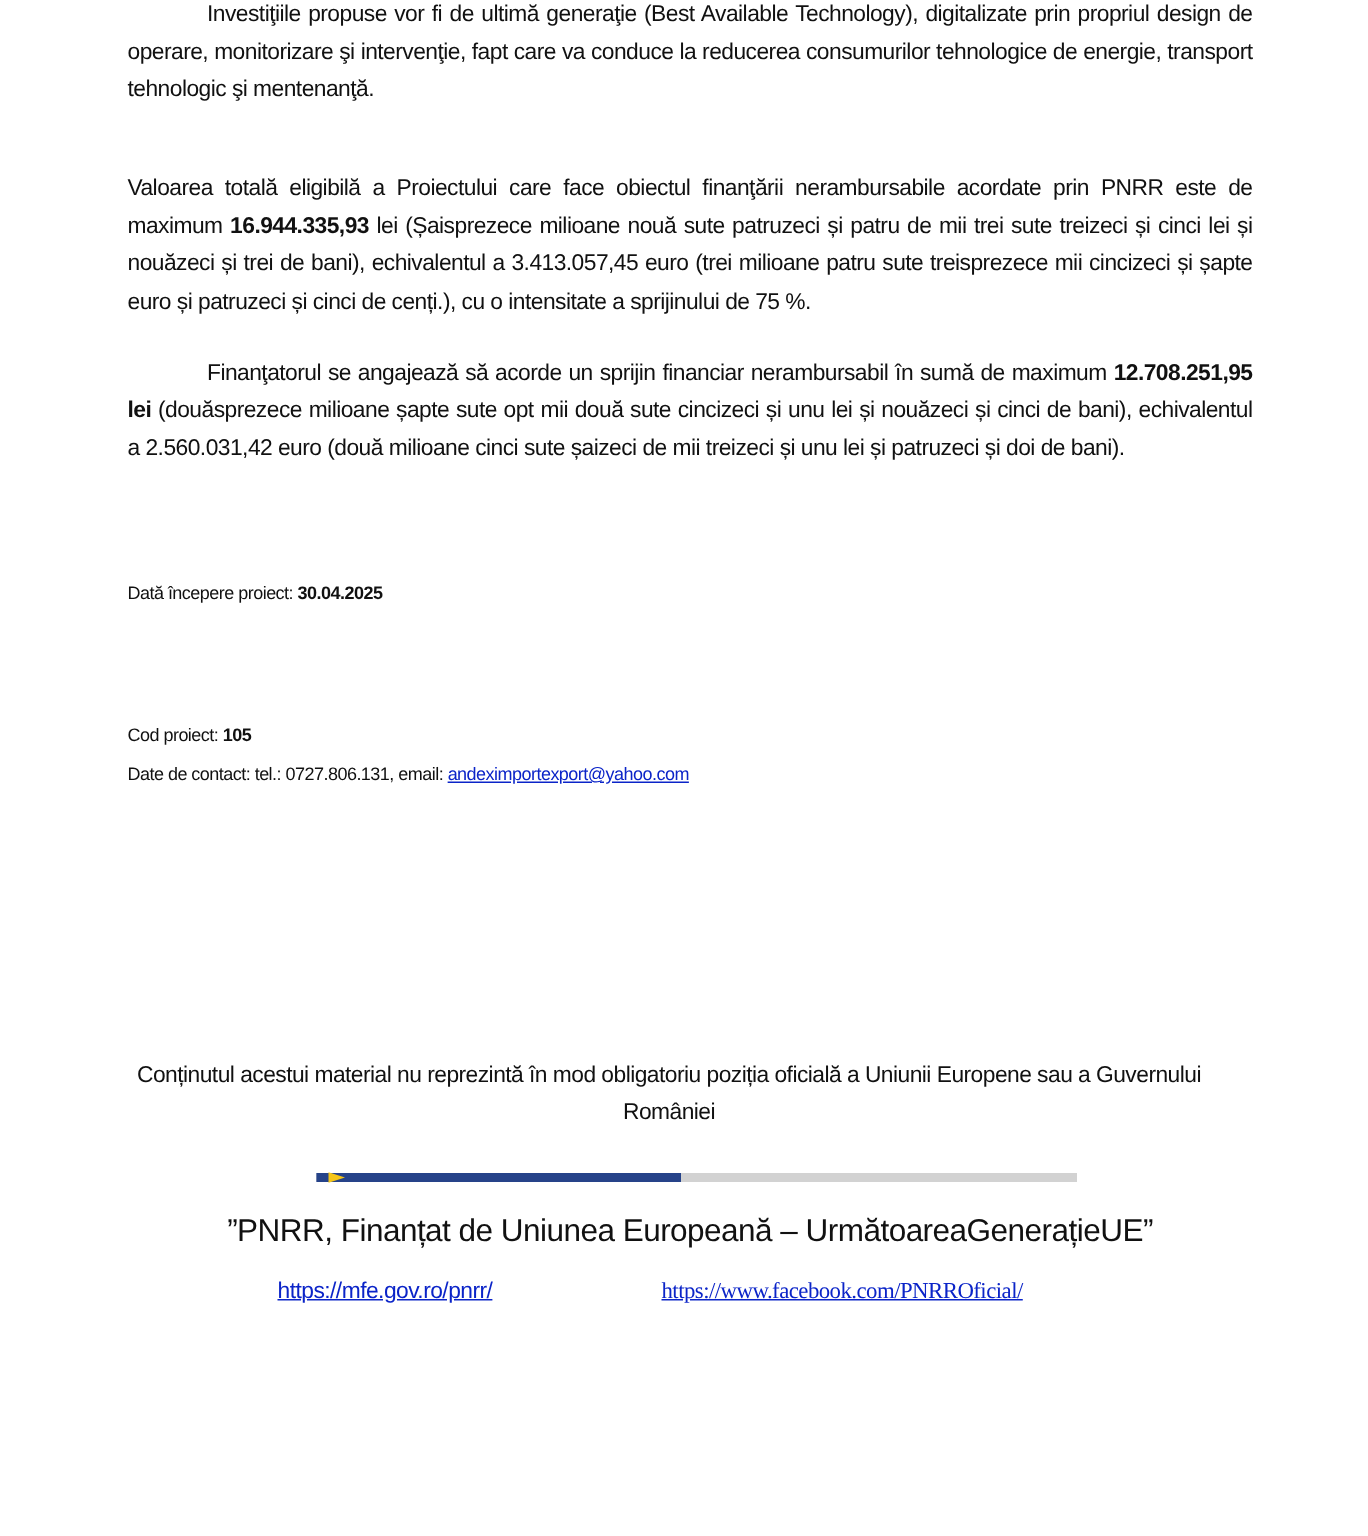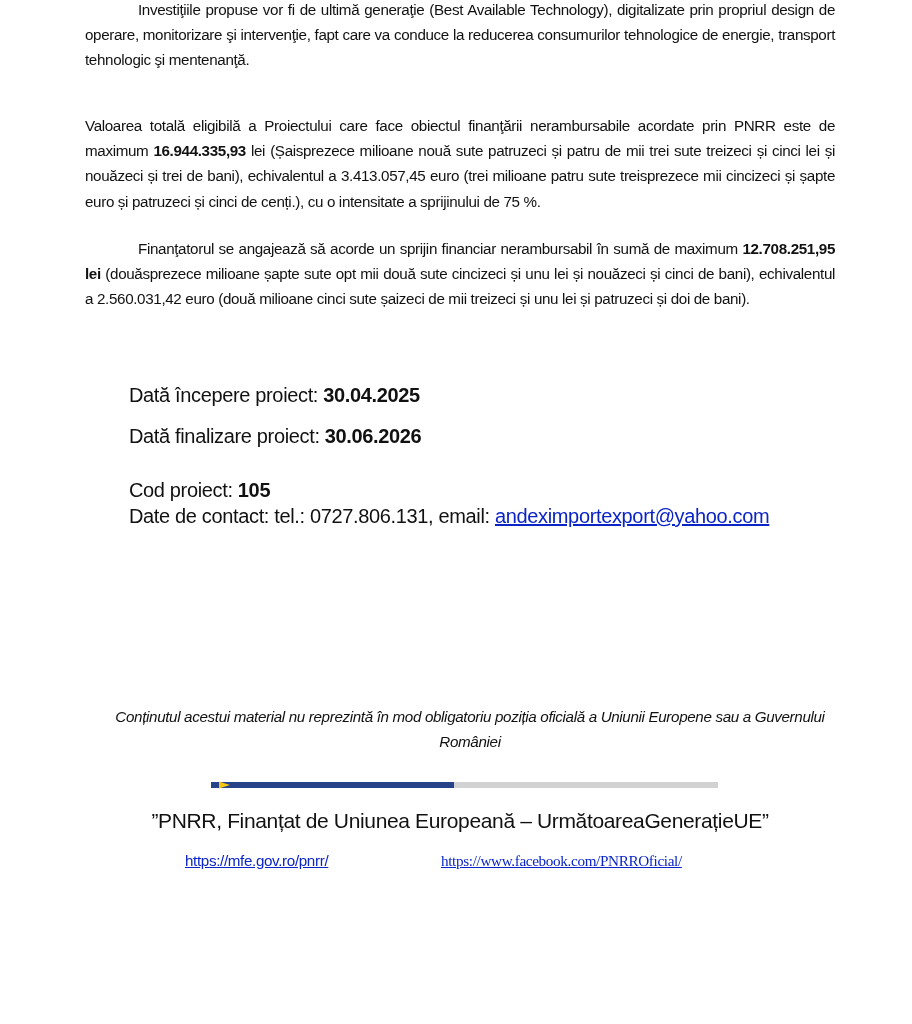--- a/index.html
+++ b/index.html
@@ -11,32 +11,32 @@
   .para {
     position: absolute; left: 85px; width: 750px;
     font-size: 15.2px; line-height: 25.2px; text-align: justify;
     letter-spacing: -0.35px; margin: 0;
   }
   .indent { text-indent: 53px; }
   .p1 { top: -3px; }
   .p2 { top: 113px; }
   .p3 { top: 236px; }
   .line {
-    position: absolute; left: 85px; font-size: 20px; line-height: 20px;
-    letter-spacing: -0.35px; white-space: nowrap; margin-left: 44px;
+    position: absolute; left: 85px; font-size: 12px; line-height: 20px;
+    letter-spacing: -0.35px; white-space: nowrap;
   }
   .l1 { top: 385px; }
   .l2 { top: 426px; }
   .l3 { top: 480px; }
   .l4 { top: 506px; }
   b { font-weight: bold; }
   a.link { color: #0b24c8; text-decoration: underline; }
   .disclaimer {
-    position: absolute; left: 95px; width: 750px; top: 704px;
-    font-size: 15.2px; line-height: 25px; text-align: center; letter-spacing: -0.35px; font-style: italic;
+    position: absolute; left: 71px; width: 750px; top: 704px;
+    font-size: 15.2px; line-height: 25px; text-align: center; letter-spacing: -0.35px;
   }
   .bar { position: absolute; left: 211px; top: 782px; width: 507px; height: 6px; background: #d2d2d2; }
   .bar-fill { position: absolute; left: 0; top: 0; height: 6px; background: #264389; }
   .bar-arrow { position: absolute; left: 0; top: -1px; width: 20px; height: 8px; }
   .slogan {
     position: absolute; left: 85px; width: 750px; top: 810px;
     font-size: 21px; line-height: 22px; text-align: center; letter-spacing: -0.35px;
   }
   .links { position: absolute; top: 850px; left: 0; width: 912px; font-size: 15.2px; line-height: 22px; letter-spacing: -0.35px; }
   .links .a1 { position: absolute; left: 185px; }
@@ -48,21 +48,20 @@
 <div class="page">
 
   <p class="para indent p1">Investiţiile propuse vor fi de ultimă generaţie (Best Available Technology), digitalizate prin propriul design de operare, monitorizare şi intervenţie, fapt care va conduce la reducerea consumurilor tehnologice de energie, transport tehnologic şi mentenanţă.</p>
 
   <p class="para p2"><span>Valoarea totală eligibilă a Proiectului care face obiectul finanţării nerambursabile acordate prin PNRR este de maximum </span><b>16.944.335,93</b><span> lei (Șaisprezece milioane nouă sute patruzeci și patru de mii trei sute treizeci și cinci lei și nouăzeci și trei de bani), echivalentul a 3.413.057,45 euro (trei milioane patru sute treisprezece mii cincizeci și șapte euro și patruzeci și cinci de cenți.), cu o intensitate a sprijinului de 75 %.</span></p>
 
   <p class="para indent p3"><span>Finanţatorul se angajează să acorde un sprijin financiar nerambursabil în sumă de maximum </span><b>12.708.251,95 lei</b><span> (douăsprezece milioane șapte sute opt mii două sute cincizeci și unu lei și nouăzeci și cinci de bani), echivalentul a 2.560.031,42 euro (două milioane cinci sute șaizeci de mii treizeci și unu lei și patruzeci și doi de bani).</span></p>
 
   <div class="line l1"><span>Dată începere proiect: </span><b>30.04.2025</b></div>
 
-  <div class="line l2"><span>Dată finalizare proiect: </span><b>30.06.2026</b></div>
 
   <div class="line l3"><span>Cod proiect: </span><b>105</b></div>
 
   <div class="line l4"><span>Date de contact: tel.: 0727.806.131, email: </span><a class="link">andeximportexport@yahoo.com</a></div>
 
   <div class="disclaimer">Conținutul acestui material nu reprezintă în mod obligatoriu poziția oficială a Uniunii Europene sau a Guvernului României</div>
 
   <div class="bar">
     <div class="bar-fill" id="barFill" style="width: 48%;"></div>
     <svg class="bar-arrow" viewBox="0 0 20 8">

